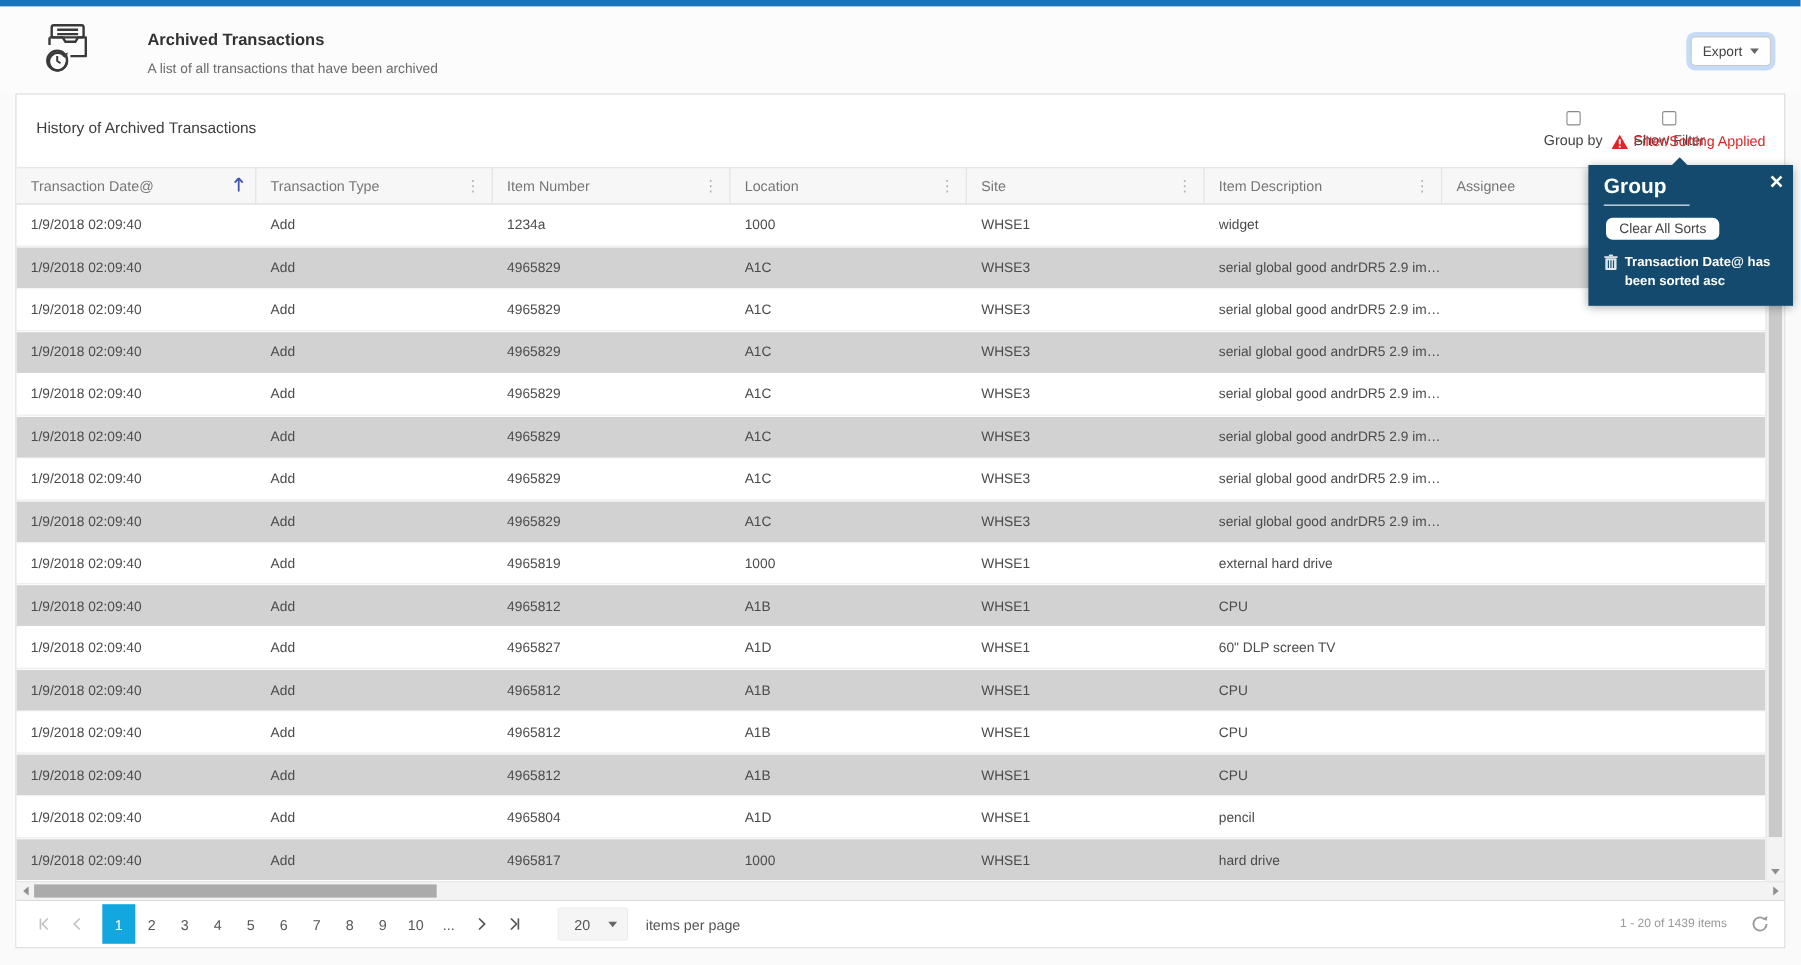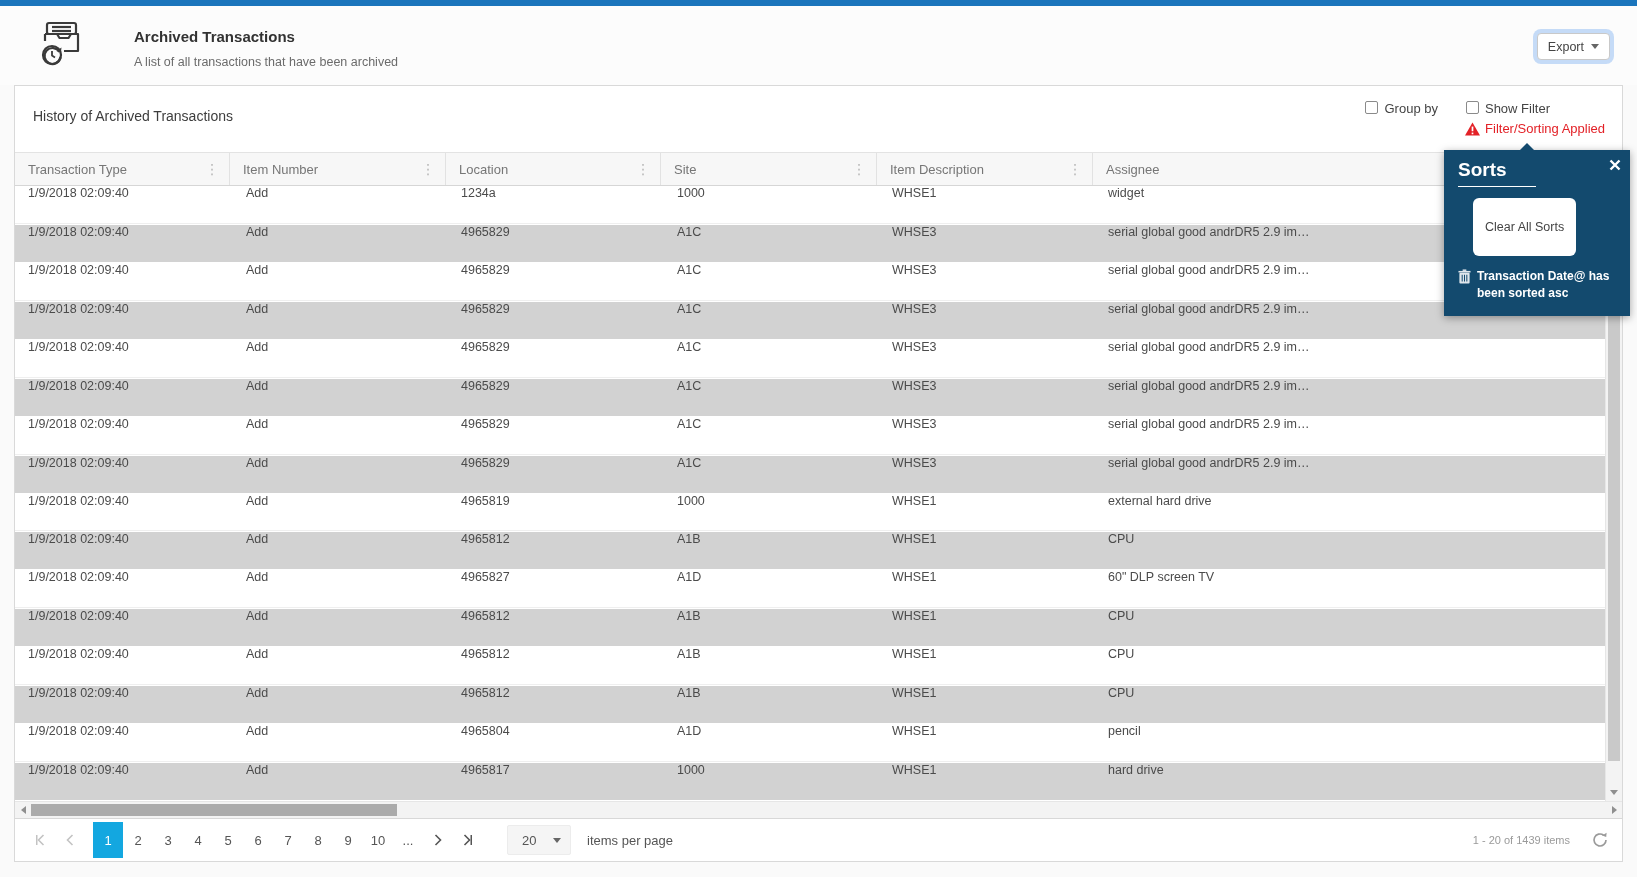--- a/index.html
+++ b/index.html
@@ -19,36 +19,36 @@
     box-shadow:0 0 0 4px #c5dbf7; display:flex; align-items:center; gap:7px; cursor:pointer; font-family:inherit; }
   .caret-down { width:0; height:0; border-left:4px solid transparent; border-right:4px solid transparent; border-top:5px solid #666; display:inline-block; }
 
   
   .panel { position:absolute; left:14px; top:85px; width:1609px; height:777px; background:#fff; border:1px solid #d9d9d9; }
   .panel-head { position:absolute; top:0; left:0; right:0; height:66px; }
   .panel-title { position:absolute; left:18px; top:22px; font-size:14px; color:#3d3d3d; }
 
   
   .controls { position:absolute; top:101px; right:87px; display:flex; gap:28px; align-items:center; z-index:5; }
-  .control { display:flex; gap:6px; }
+  .control { display:flex; align-items:center; gap:6px;flex-direction:column; }
   .cb { width:13px; height:13px; border:1px solid #8a8a8a; border-radius:2px; background:#fff; display:inline-block; cursor:pointer; }
   .control label { font-size:13px; color:#444; cursor:pointer; }
   .warning { position:absolute; top:121px; right:32px; display:flex; align-items:flex-end; gap:5px; z-index:5; }
   .warning span { font-size:13px; color:#e32127; }
 
   
   .grid-header { position:absolute; top:66px; left:0; right:17px; height:34px; background:#f7f7f7;
     border-top:1px solid #e3e3e3; border-bottom:1px solid #d6d6d6; display:flex; }
   .hcell { display:flex; align-items:center; justify-content:space-between; padding:0 10px 0 13px;
     border-right:1px solid #e2e2e2; font-size:13px; color:#767676; cursor:pointer; overflow:hidden; white-space:nowrap; }
   .hcell.last { border-right:none; }
   .menu-glyph { color:#b5b5b5; font-size:14px; cursor:pointer; }
   .w0{width:218px}.w1{width:215px}.w2{width:216px}.w3{width:215px}.w4{width:216px}.w5{width:216px}.w6{flex:1}
   .grid-body { position:absolute; top:100px; left:0; right:17px; bottom:60px; display:flex; flex-direction:column; overflow:hidden; }
-  .grid-row { flex:1; display:flex; background:#fff; border-bottom:1px solid #efefef; cursor:pointer; }
+  .grid-row { flex:1; display:flex; align-items:center; background:#fff; border-bottom:1px solid #efefef; cursor:pointer; }
   .grid-row.alt { background:#d2d2d2; border-bottom:1px solid #fff; border-top:1px solid #fff; }
   .cell { padding-left:13px; font-size:12.5px; color:#4b4b4b; overflow:hidden; white-space:nowrap; text-overflow:ellipsis; }
   .cell.c0{width:218px}.cell.c1{width:215px}.cell.c2{width:216px}.cell.c3{width:215px}.cell.c4{width:216px}.cell.c5{width:216px}.cell.c6{flex:1}
 
   
   .v-scrollbar { position:absolute; top:66px; right:0; width:17px; bottom:60px; background:#f3f3f3; border-left:1px solid #e6e6e6; }
   .v-thumb { position:absolute; left:2px; right:2px; top:18px; bottom:40px; background:#c9c9c9; cursor:pointer; }
   .v-down { position:absolute; left:0; right:0; bottom:0; height:17px; display:flex; align-items:center; justify-content:center; cursor:pointer; }
   .tri-down { width:0; height:0; border-left:4px solid transparent; border-right:4px solid transparent; border-top:5px solid #8f8f8f; }
   .h-scrollbar { position:absolute; left:0; right:0; bottom:43px; height:17px; background:#f3f3f3; border-top:1px solid #e6e6e6; }
@@ -74,22 +74,22 @@
   .refresh { margin-left:22px; cursor:pointer; display:flex; align-items:center; }
 
   
   .sorts-popup { position:absolute; top:150px; left:1444px; width:186px; background:#134a6e; color:#fff;
     padding:9px 12px 13px 14px; z-index:50; box-shadow:0 2px 8px rgba(0,0,0,.35); }
   .popup-caret { position:absolute; top:-7px; left:76px; width:0; height:0;
     border-left:7px solid transparent; border-right:7px solid transparent; border-bottom:7px solid #134a6e; }
   .popup-title { font-size:19px; font-weight:bold; }
   .popup-close { position:absolute; top:9px; right:9px; cursor:pointer; display:flex; }
   .popup-rule { width:78px; border-bottom:1px solid #fff; margin:5px 0 11px 0; }
-  .clear-sorts-btn { background:#fff; color:#444; border:none; border-radius:6px; padding:22px 12px; font-size:12.5px;
-    font-family:inherit; cursor:pointer; margin-left:15px; }
+  .clear-sorts-btn { background:#fff; color:#444; border:none; border-radius:6px; padding:3px 12px; font-size:12.5px;
+    font-family:inherit; cursor:pointer; margin-left:2px; }
   .sort-item { display:flex; gap:6px; margin-top:12px; font-size:12px; font-weight:bold; line-height:1.45; }
   .sort-item .ticon { flex:0 0 auto; margin-top:1px; cursor:pointer; }
 </style>
 </head>
 <body>
 
 <div class="topbar"></div>
 
 <header class="page-header">
   <div class="app-icon">
@@ -114,20 +114,28 @@
     <span class="caret-down"></span>
   </button>
 </header>
 
 <section class="panel">
   <div class="panel-head">
     <div class="panel-title">History of Archived Transactions</div>
   </div>
 
   <div class="grid-header">
+    <div class="hcell w0">
+      <span>Transaction Date@</span>
+      <span>
+        <svg width="10" height="15" viewBox="0 0 10 15">
+            <path d="M5 2 V14 M5 2 L1.4 6 M5 2 L8.6 6" stroke="#3f51b5" stroke-width="1.6" fill="none"></path>
+          </svg>
+      </span>
+    </div>
     <div class="hcell w1">
       <span>Transaction Type</span>
       <span class="menu-glyph">⋮</span>
     </div>
     <div class="hcell w2">
       <span>Item Number</span>
       <span class="menu-glyph">⋮</span>
     </div>
     <div class="hcell w3">
       <span>Location</span>
@@ -376,21 +384,21 @@
   <svg width="15" height="14" viewBox="0 0 16 14">
       <path d="M8 0 L16 14 H0 Z" fill="#e32127"></path>
       <rect x="7.1" y="4.4" width="1.8" height="5" fill="#fff"></rect>
       <rect x="7.1" y="10.8" width="1.8" height="1.8" fill="#fff"></rect>
     </svg>
   <span>Filter/Sorting Applied</span>
 </div>
 
 <div class="sorts-popup">
   <div class="popup-caret"></div>
-  <div class="popup-title">Sorts</div>
+  <div class="popup-title">Group</div>
   <span class="popup-close">
     <svg width="12" height="12" viewBox="0 0 12 12">
         <path d="M1.5 1.5 L10.5 10.5 M10.5 1.5 L1.5 10.5" stroke="#fff" stroke-width="2.4"></path>
       </svg>
   </span>
   <div class="popup-rule"></div>
   <button class="clear-sorts-btn">Clear All Sorts</button>
   <div class="sort-item">
     <span class="ticon">
       <svg width="13" height="15" viewBox="0 0 14 16">

